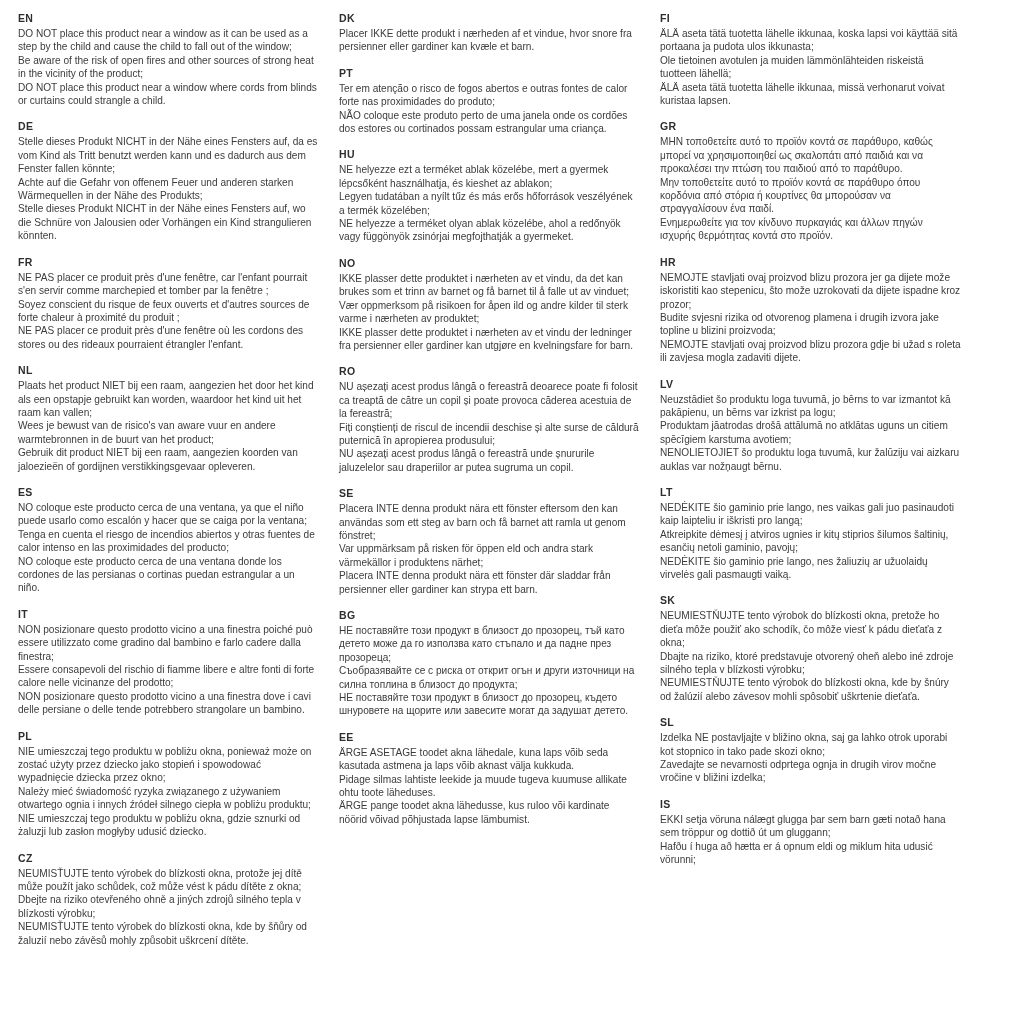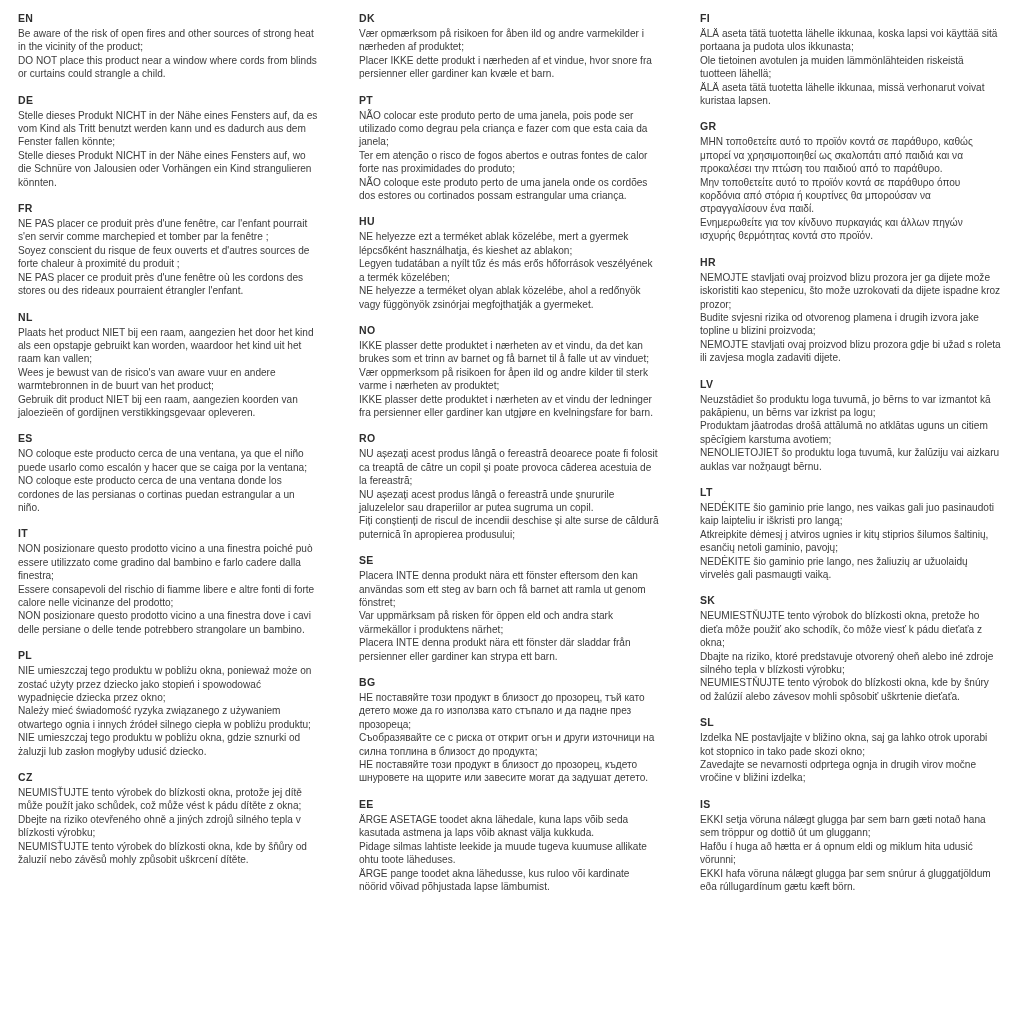--- a/index.html
+++ b/index.html
@@ -16,21 +16,21 @@
   }
   .page {
     box-sizing: border-box;
     width: 1024px;
     height: 1024px;
     padding: 12px 18px 10px 18px;
   }
   .columns {
     display: flex;
     flex-direction: row;
-    gap: 40px;
+    gap: 20px;
   }
   .col {
     width: 301px;
     flex: 0 0 301px;
   }
   .lang-section {
     margin-bottom: 13px;
   }
   .lang-code {
     font-size: 10.5px;
@@ -48,43 +48,46 @@
   }
 </style>
 </head>
 <body>
 
 <div class="page">
   <div class="columns">
       <div class="col">
         <section class="lang-section">
           <h2 class="lang-code">EN</h2>
+          <p class="warning-paragraph">DO NOT place this product near a window as it can be used as a step by the child and cause the child to fall out of the window;</p>
           <p class="warning-paragraph">Be aware of the risk of open fires and other sources of strong heat in the vicinity of the product;</p>
           <p class="warning-paragraph">DO NOT place this product near a window where cords from blinds or curtains could strangle a child.</p>
         </section>
         <section class="lang-section">
           <h2 class="lang-code">DE</h2>
           <p class="warning-paragraph">Stelle dieses Produkt NICHT in der Nähe eines Fensters auf, da es vom Kind als Tritt benutzt werden kann und es dadurch aus dem Fenster fallen könnte;</p>
+          <p class="warning-paragraph">Achte auf die Gefahr von offenem Feuer und anderen starken Wärmequellen in der Nähe des Produkts;</p>
           <p class="warning-paragraph">Stelle dieses Produkt NICHT in der Nähe eines Fensters auf, wo die Schnüre von Jalousien oder Vorhängen ein Kind strangulieren könnten.</p>
         </section>
         <section class="lang-section">
           <h2 class="lang-code">FR</h2>
           <p class="warning-paragraph">NE PAS placer ce produit près d'une fenêtre, car l'enfant pourrait s'en servir comme marchepied et tomber par la fenêtre ;</p>
           <p class="warning-paragraph">Soyez conscient du risque de feux ouverts et d'autres sources de forte chaleur à proximité du produit ;</p>
           <p class="warning-paragraph">NE PAS placer ce produit près d'une fenêtre où les cordons des stores ou des rideaux pourraient étrangler l'enfant.</p>
         </section>
         <section class="lang-section">
           <h2 class="lang-code">NL</h2>
           <p class="warning-paragraph">Plaats het product NIET bij een raam, aangezien het door het kind als een opstapje gebruikt kan worden, waardoor het kind uit het raam kan vallen;</p>
           <p class="warning-paragraph">Wees je bewust van de risico's van aware vuur en andere warmtebronnen in de buurt van het product;</p>
           <p class="warning-paragraph">Gebruik dit product NIET bij een raam, aangezien koorden van jaloezieën of gordijnen verstikkingsgevaar opleveren.</p>
         </section>
         <section class="lang-section">
           <h2 class="lang-code">ES</h2>
           <p class="warning-paragraph">NO coloque este producto cerca de una ventana, ya que el niño puede usarlo como escalón y hacer que se caiga por la ventana;</p>
+          <p class="warning-paragraph">Tenga en cuenta el riesgo de incendios abiertos y otras fuentes de calor intenso en las proximidades del producto;</p>
           <p class="warning-paragraph">NO coloque este producto cerca de una ventana donde los cordones de las persianas o cortinas puedan estrangular a un niño.</p>
         </section>
         <section class="lang-section">
           <h2 class="lang-code">IT</h2>
           <p class="warning-paragraph">NON posizionare questo prodotto vicino a una finestra poiché può essere utilizzato come gradino dal bambino e farlo cadere dalla finestra;</p>
           <p class="warning-paragraph">Essere consapevoli del rischio di fiamme libere e altre fonti di forte calore nelle vicinanze del prodotto;</p>
           <p class="warning-paragraph">NON posizionare questo prodotto vicino a una finestra dove i cavi delle persiane o delle tende potrebbero strangolare un bambino.</p>
         </section>
         <section class="lang-section">
           <h2 class="lang-code">PL</h2>
@@ -95,46 +98,44 @@
         <section class="lang-section">
           <h2 class="lang-code">CZ</h2>
           <p class="warning-paragraph">NEUMISŤUJTE tento výrobek do blízkosti okna, protože jej dítě může použít jako schůdek, což může vést k pádu dítěte z okna;</p>
           <p class="warning-paragraph">Dbejte na riziko otevřeného ohně a jiných zdrojů silného tepla v blízkosti výrobku;</p>
           <p class="warning-paragraph">NEUMISŤUJTE tento výrobek do blízkosti okna, kde by šňůry od žaluzií nebo závěsů mohly způsobit uškrcení dítěte.</p>
         </section>
       </div>
       <div class="col">
         <section class="lang-section">
           <h2 class="lang-code">DK</h2>
-          <p class="warning-paragraph">Vær opmærksom på risikoen for åben ild og andre varmekilder i nærheden af produktet;</p>
           <p class="warning-paragraph">Placer IKKE dette produkt i nærheden af et vindue, hvor snore fra persienner eller gardiner kan kvæle et barn.</p>
         </section>
         <section class="lang-section">
           <h2 class="lang-code">PT</h2>
-          <p class="warning-paragraph">NÃO colocar este produto perto de uma janela, pois pode ser utilizado como degrau pela criança e fazer com que esta caia da janela;</p>
           <p class="warning-paragraph">Ter em atenção o risco de fogos abertos e outras fontes de calor forte nas proximidades do produto;</p>
           <p class="warning-paragraph">NÃO coloque este produto perto de uma janela onde os cordões dos estores ou cortinados possam estrangular uma criança.</p>
         </section>
         <section class="lang-section">
           <h2 class="lang-code">HU</h2>
           <p class="warning-paragraph">NE helyezze ezt a terméket ablak közelébe, mert a gyermek lépcsőként használhatja, és kieshet az ablakon;</p>
           <p class="warning-paragraph">Legyen tudatában a nyílt tűz és más erős hőforrások veszélyének a termék közelében;</p>
           <p class="warning-paragraph">NE helyezze a terméket olyan ablak közelébe, ahol a redőnyök vagy függönyök zsinórjai megfojthatják a gyermeket.</p>
         </section>
         <section class="lang-section">
           <h2 class="lang-code">NO</h2>
           <p class="warning-paragraph">IKKE plasser dette produktet i nærheten av et vindu, da det kan brukes som et trinn av barnet og få barnet til å falle ut av vinduet;</p>
           <p class="warning-paragraph">Vær oppmerksom på risikoen for åpen ild og andre kilder til sterk varme i nærheten av produktet;</p>
           <p class="warning-paragraph">IKKE plasser dette produktet i nærheten av et vindu der ledninger fra persienner eller gardiner kan utgjøre en kvelningsfare for barn.</p>
         </section>
         <section class="lang-section">
           <h2 class="lang-code">RO</h2>
           <p class="warning-paragraph">NU așezați acest produs lângă o fereastră deoarece poate fi folosit ca treaptă de către un copil și poate provoca căderea acestuia de la fereastră;</p>
+          <p class="warning-paragraph">Fiți conștienți de riscul de incendii deschise și alte surse de căldură puternică în apropierea produsului;</p>
           <p class="warning-paragraph">NU așezați acest produs lângă o fereastră unde șnururile jaluzelelor sau draperiilor ar putea sugruma un copil.</p>
-          <p class="warning-paragraph">Fiți conștienți de riscul de incendii deschise și alte surse de căldură puternică în apropierea produsului;</p>
         </section>
         <section class="lang-section">
           <h2 class="lang-code">SE</h2>
           <p class="warning-paragraph">Placera INTE denna produkt nära ett fönster eftersom den kan användas som ett steg av barn och få barnet att ramla ut genom fönstret;</p>
           <p class="warning-paragraph">Var uppmärksam på risken för öppen eld och andra stark värmekällor i produktens närhet;</p>
           <p class="warning-paragraph">Placera INTE denna produkt nära ett fönster där sladdar från persienner eller gardiner kan strypa ett barn.</p>
         </section>
         <section class="lang-section">
           <h2 class="lang-code">BG</h2>
           <p class="warning-paragraph">НЕ поставяйте този продукт в близост до прозорец, тъй като детето може да го използва като стъпало и да падне през прозореца;</p>
@@ -187,17 +188,16 @@
         </section>
         <section class="lang-section">
           <h2 class="lang-code">SL</h2>
           <p class="warning-paragraph">Izdelka NE postavljajte v bližino okna, saj ga lahko otrok uporabi kot stopnico in tako pade skozi okno;</p>
           <p class="warning-paragraph">Zavedajte se nevarnosti odprtega ognja in drugih virov močne vročine v bližini izdelka;</p>
         </section>
         <section class="lang-section">
           <h2 class="lang-code">IS</h2>
           <p class="warning-paragraph">EKKI setja vöruna nálægt glugga þar sem barn gæti notað hana sem tröppur og dottið út um gluggann;</p>
           <p class="warning-paragraph">Hafðu í huga að hætta er á opnum eldi og miklum hita udusić vörunni;</p>
-          <p class="warning-paragraph">EKKI hafa vöruna nálægt glugga þar sem snúrur á gluggatjöldum eða rúllugardínum gætu kæft börn.</p>
         </section>
       </div>
     </div>
 </div>
 
 </body></html>

